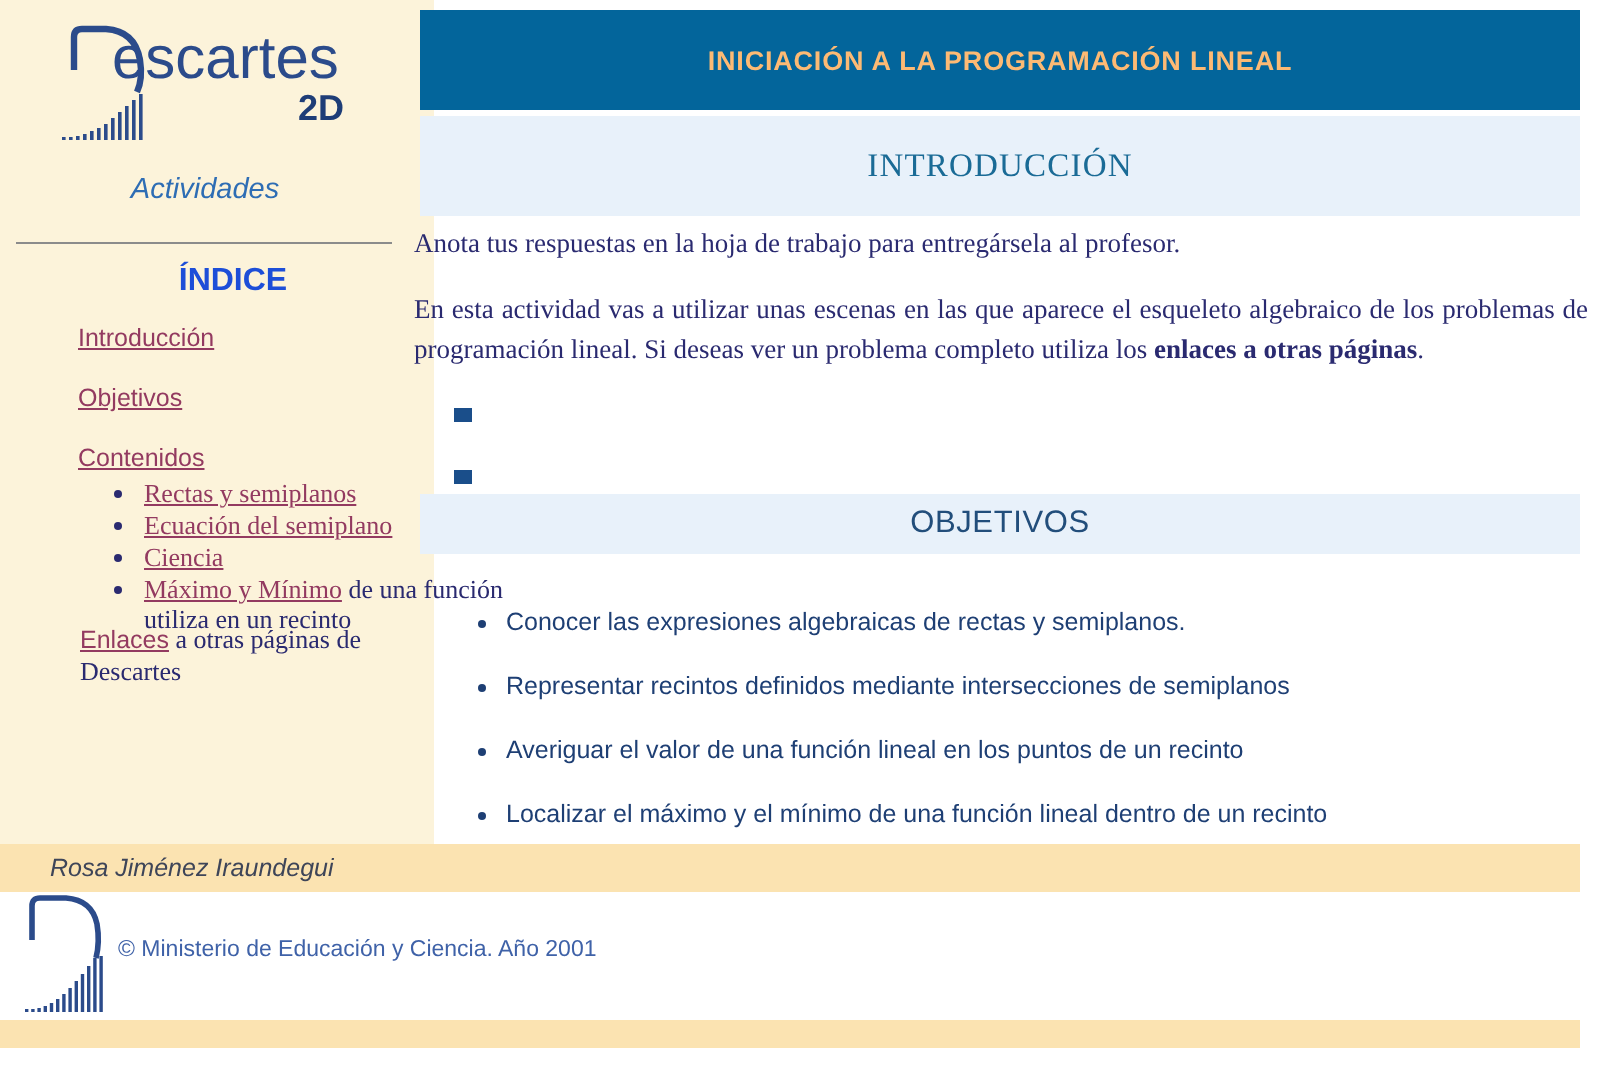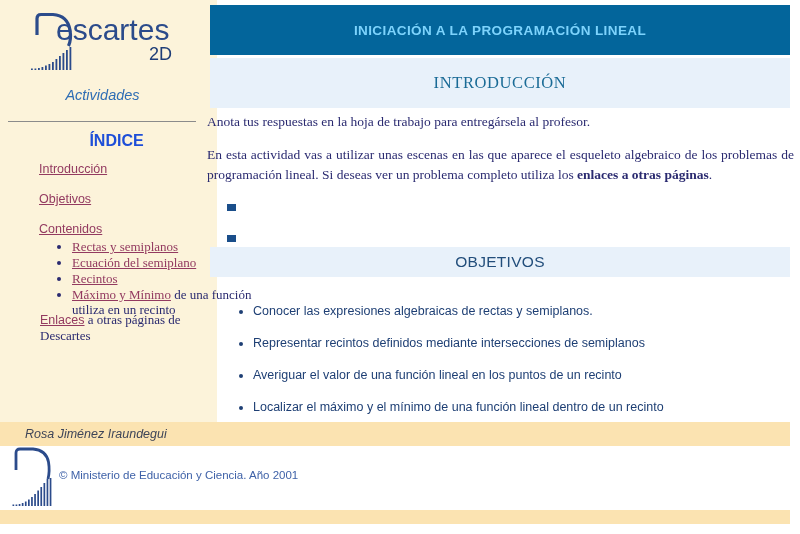--- a/index.html
+++ b/index.html
@@ -4,21 +4,21 @@
 <style>
   html,body{margin:0;padding:0;background:#fff;}
   .page{position:relative;width:800px;height:534px;background:#ffffff;overflow:hidden;
         font-family:"Liberation Sans",sans-serif;}
   .abs{position:absolute;}
 
   
   .sidebar{left:0;top:0;width:205px;height:422px;background:#FCF3DA;padding-left:12px;}
   .logo-block{left:0;top:0;width:205px;height:84px;}
   .wordmark{left:56px;top:13px;font-size:30px;color:#2B4B8B;letter-spacing:0px;}
-  .logo-badge{left:149px;top:44px;font-size:18px;font-weight:normal;color:#1E3D77;}
+  .logo-badge{left:149px;top:44px;font-size:18px;font-weight:bold;color:#1E3D77;}
   .tagline{left:0;top:87px;width:205px;text-align:center;font-style:italic;
            font-size:14.5px;color:#2E6DB4;}
   .side-rule{left:8px;top:121px;width:188px;height:0;border-top:1px solid #8B8B8B;}
   .index-title{left:0;top:132px;width:233px;text-align:center;font-weight:bold;
                font-size:16px;color:#1d4ed8;}
   .side-link{font-size:12.5px;color:#933A60;text-decoration:underline;cursor:pointer;}
   .lnk1{left:39px;top:162px;} .lnk2{left:39px;top:192px;} .lnk3{left:39px;top:222px;}
   .side-list{left:0;top:239px;width:200px;margin:0;padding:0 0 0 72px;list-style:disc outside;
              font-family:"Liberation Serif",serif;font-size:13px;line-height:15px;color:#2A2A70;}
   .side-list li{margin:0 0 1px 0;}
@@ -28,21 +28,21 @@
   .enlaces-line .mlink{font-family:"Liberation Sans",sans-serif;font-size:12.5px;
                 color:#933A60;text-decoration:underline;cursor:pointer;}
   .side-list2{left:0;top:341px;width:200px;margin:0;padding:0 0 0 72px;list-style:disc outside;
              font-family:"Liberation Serif",serif;font-size:13px;line-height:15.5px;color:#2A2A70;}
   .side-list2 li{margin:0 0 3px 0;}
   .side-list2 .mlink{color:#933A60;text-decoration:underline;cursor:pointer;}
 
   
   .title-bar{left:210px;top:5px;width:580px;height:50px;background:#03659B;
              display:flex;align-items:center;justify-content:center;}
-  .title-bar span{color:#7dd3fc;font-weight:bold;font-size:13.5px;letter-spacing:.4px;}
+  .title-bar span{color:#fdba74;font-weight:bold;font-size:13.5px;letter-spacing:.4px;}
   .band{background:#E8F1FA;}
   .intro-band{left:210px;top:58px;width:580px;height:50px;
               display:flex;align-items:center;justify-content:center;}
   .intro-band span{font-family:"Liberation Serif",serif;font-size:16.5px;color:#1A6B96;
                    letter-spacing:.6px;}
   .body-copy{left:207px;top:112px;width:587px;font-family:"Liberation Serif",serif;
              font-size:13.5px;line-height:20px;color:#2A2A70;text-align:justify;}
   .body-copy p{margin:0 0 13px 0;}
   .mini-square{width:9px;height:7px;background:#1A4E8A;}
   .sq1{left:227px;top:204px;} .sq2{left:227px;top:235px;}
@@ -101,21 +101,21 @@
     <a class="abs side-link lnk3">Contenidos</a>
 
     <ul class="abs side-list">
       <li>
         <span class="mlink">Rectas y semiplanos</span><span></span>
       </li>
       <li>
         <span class="mlink">Ecuación del semiplano</span><span></span>
       </li>
       <li>
-        <span class="mlink">Recintos</span><span></span>
+        <span class="mlink">Ciencia</span><span></span>
       </li>
       <li>
         <span class="mlink">Máximo y Mínimo</span><span> de una función utiliza en un recinto</span>
       </li>
     </ul>
 
     <div class="abs enlaces-line">
       <span class="mlink">Enlaces</span><span> a otras páginas de Descartes</span>
     </div>
 

